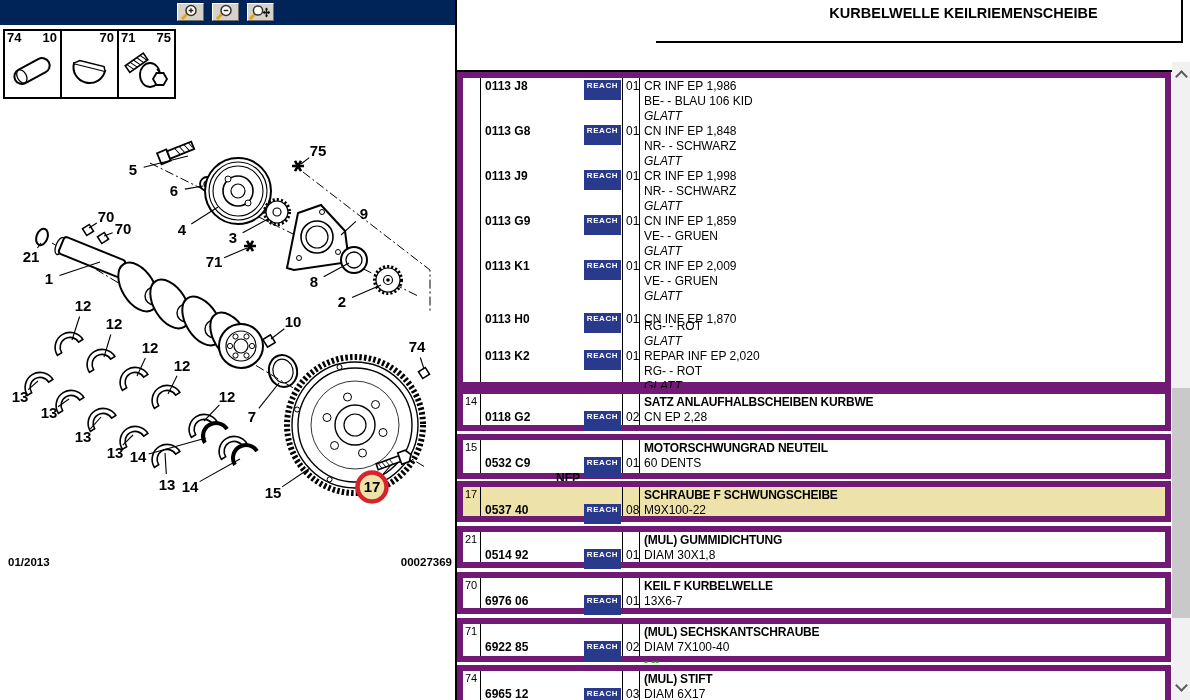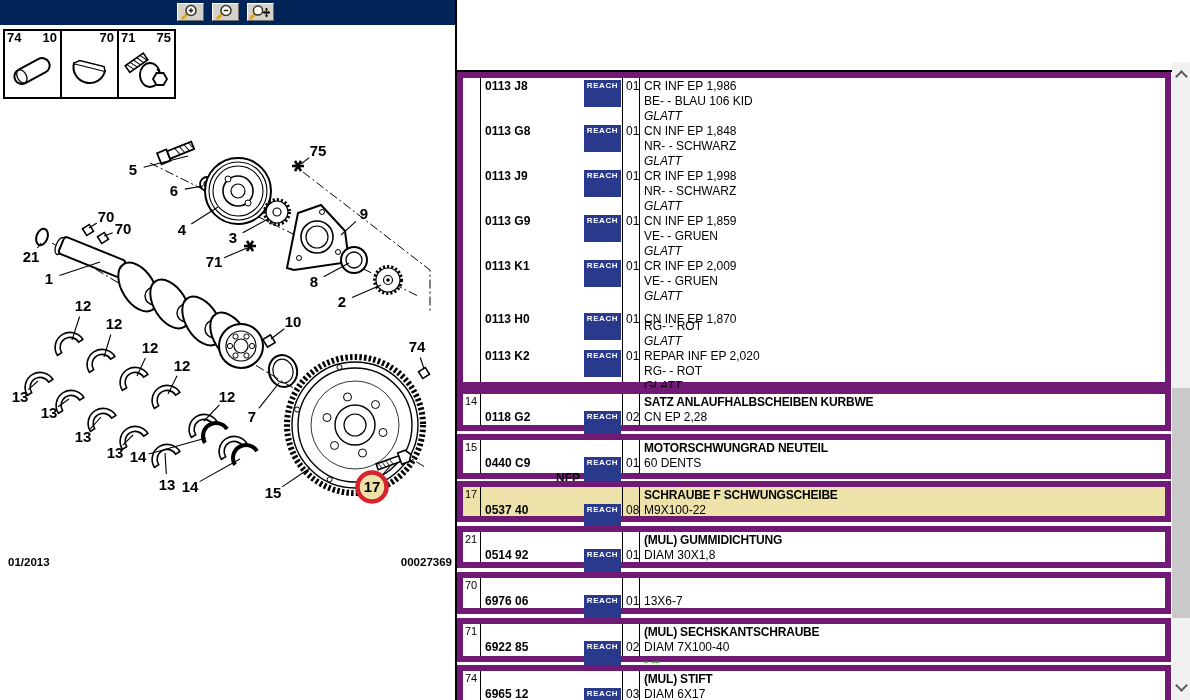--- a/index.html
+++ b/index.html
@@ -33,21 +33,21 @@
   #emptyrow{position:absolute;left:457px;top:43px;width:733px;height:29px;border-bottom:2px solid #000;background:#fff;box-sizing:border-box;}
 
   
   #tbl{position:absolute;left:457px;top:72px;width:715px;height:628px;overflow:hidden;}
   .section{position:relative;width:714px;border:6px solid #701a75;background:#fff;box-sizing:border-box;}
   .section.hl{background:#EDE3AA;}
   .colline{position:absolute;top:0;bottom:0;width:1px;background:#000;}
   .srow{position:absolute;left:0;right:0;height:15px;font-size:12px;line-height:15px;white-space:nowrap;}
   .ref{position:absolute;left:2px;top:1px;font-size:11px;line-height:13px;}
   .pn{position:absolute;left:22px;font-weight:bold;}
-  .reach{position:absolute;left:121px;top:1px;width:37px;height:27px;background:#293A8D;color:#fff;
+  .reach{position:absolute;left:121px;top:1px;width:37px;height:20px;background:#293A8D;color:#fff;
          font-size:8px;font-weight:bold;text-align:center;line-height:12px;letter-spacing:.6px;cursor:pointer;}
   .qty{position:absolute;left:163px;}
   .desc{position:absolute;left:181px;}
   .ttl{position:absolute;left:181px;font-weight:bold;letter-spacing:-0.2px;}
   .nfp{position:absolute;left:22px;width:95px;text-align:right;font-weight:bold;}
   .green{color:#2EB82E;font-weight:bold;}
   .it{font-style:italic;}
 
   
   #sbar{position:absolute;left:1172px;top:62px;width:18px;height:638px;background:#f1f1f1;}
@@ -323,20 +323,21 @@
       <line x1="379.21796586417264" y1="478.6993392562014" x2="392" y2="464" class="ldr"></line>
       <circle cx="372" cy="487" r="14.5" fill="#EDE3AA" stroke="#D8232A" stroke-width="4.5"></circle>
       <text x="372" y="492" class="co">17</text>
     </svg>
 
   <div id="fleft">01/2013</div>
   <div id="fright">00027369</div>
 
   <div id="pdiv"></div>
 
+  <div id="htitle">KURBELWELLE KEILRIEMENSCHEIBE</div>
   <div id="emptyrow"></div>
 
   <div id="tbl">
       <div class="section" style="height: 316px; margin-top: 0px;">
         <div class="colline" style="left: 17px;"></div>
         <div class="colline" style="left: 159px;"></div>
         <div class="colline" style="left: 176px;"></div>
         <div class="srow" style="top: 1px;">
           <span class="pn">0113 J8</span>
           <span class="reach">REACH</span>
@@ -439,21 +440,21 @@
       </div>
       <div class="section" style="height: 45px; margin-top: 3px;">
         <div class="colline" style="left: 17px;"></div>
         <div class="colline" style="left: 159px;"></div>
         <div class="colline" style="left: 176px;"></div>
         <div class="ref">15</div>
         <div class="srow" style="top: 1px;">
           <span class="ttl">MOTORSCHWUNGRAD NEUTEIL</span>
         </div>
         <div class="srow" style="top: 16px;">
-          <span class="pn">0440 C9</span>
+          <span class="pn">0532 C9</span>
           <span class="reach">REACH</span>
           <span class="qty">01</span>
           <span class="desc">60 DENTS</span>
         </div>
         <div class="srow" style="top: 31px;">
           <span class="nfp">NFP</span>
         </div>
       </div>
       <div class="section hl" style="height: 41px; margin-top: 2px;">
         <div class="colline" style="left: 17px;"></div>
@@ -483,20 +484,23 @@
           <span class="reach">REACH</span>
           <span class="qty">01</span>
           <span class="desc">DIAM 30X1,8</span>
         </div>
       </div>
       <div class="section" style="height: 42px; margin-top: 4px;">
         <div class="colline" style="left: 17px;"></div>
         <div class="colline" style="left: 159px;"></div>
         <div class="colline" style="left: 176px;"></div>
         <div class="ref">70</div>
+        <div class="srow" style="top: 1px;">
+          <span class="ttl">KEIL F KURBELWELLE</span>
+        </div>
         <div class="srow" style="top: 16px;">
           <span class="pn">6976 06</span>
           <span class="reach">REACH</span>
           <span class="qty">01</span>
           <span class="desc">13X6-7</span>
         </div>
       </div>
       <div class="section" style="height: 44px; margin-top: 4px;">
         <div class="colline" style="left: 17px;"></div>
         <div class="colline" style="left: 159px;"></div>

